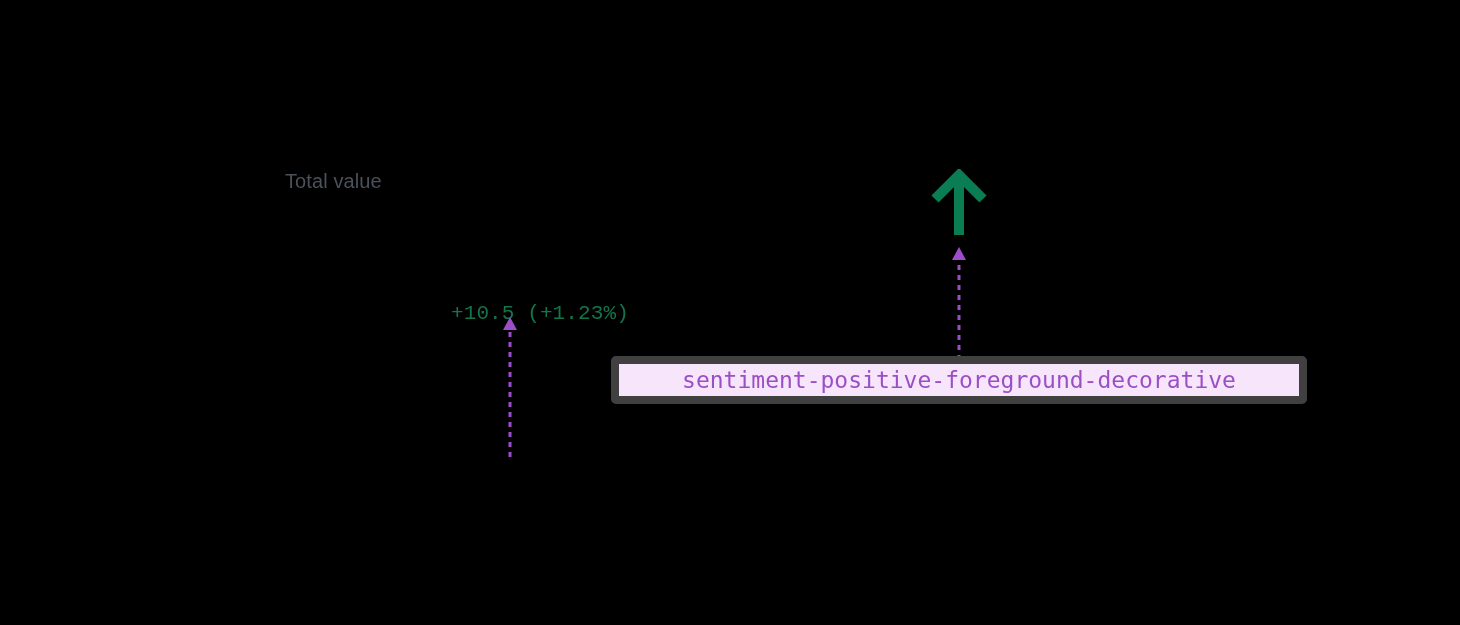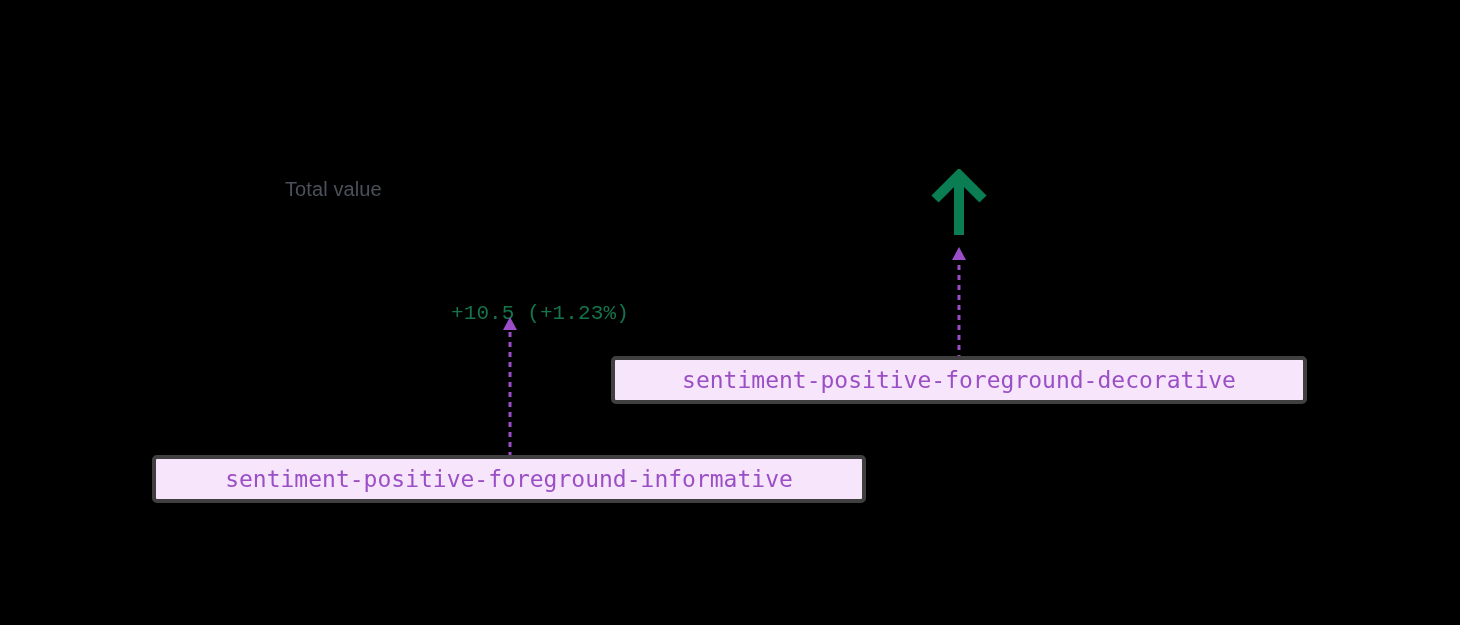--- a/index.html
+++ b/index.html
@@ -13,21 +13,21 @@
     height: 625px;
     background: #000000;
     overflow: hidden;
     font-family: "Liberation Sans", sans-serif;
   }
 
   
   .total-value-label {
     position: absolute;
     left: 285px;
-    top: 176px;
+    top: 168px;
     font-family: "Liberation Sans", sans-serif;
     font-size: 20px;
     line-height: 26px;
     color: #4a5159;
     white-space: nowrap;
     letter-spacing: 0.1px;
   }
 
   .delta-label {
     position: absolute;
@@ -48,21 +48,21 @@
     top: 169px;
     width: 60px;
     height: 68px;
   }
 
   
   .callout {
     position: absolute;
     box-sizing: border-box;
     background: #f7e6fb;
-    border: 4px solid #404040;
+    border: 8px solid #404040;
     border-radius: 5px;
     font-family: "DejaVu Sans Mono", monospace;
     font-size: 23px;
     line-height: 1;
     color: #9b4fc6;
     display: flex;
     align-items: center;
     justify-content: center;
     white-space: nowrap;
     letter-spacing: 0px;
@@ -104,15 +104,14 @@
     <path d="M 21 2 L 28 15 L 14 15 Z" fill="#9b4dca"></path>
   </svg>
 
   <svg class="connector" style="left:489px; top:315px; width:42px; height:142px;" viewBox="0 0 42 142" width="42" height="142">
     <path d="M 21 142 L 21 14" stroke="#9b4dca" stroke-width="3" fill="none" stroke-dasharray="5 5"></path>
     <path d="M 21 2 L 28 15 L 14 15 Z" fill="#9b4dca"></path>
   </svg>
 
   <div class="callout callout-decorative">sentiment-positive-foreground-decorative</div>
 
-  <div class="callout callout-informative">sentiment-positive-foreground-informative</div>
 
 </div>
 
 </body></html>

